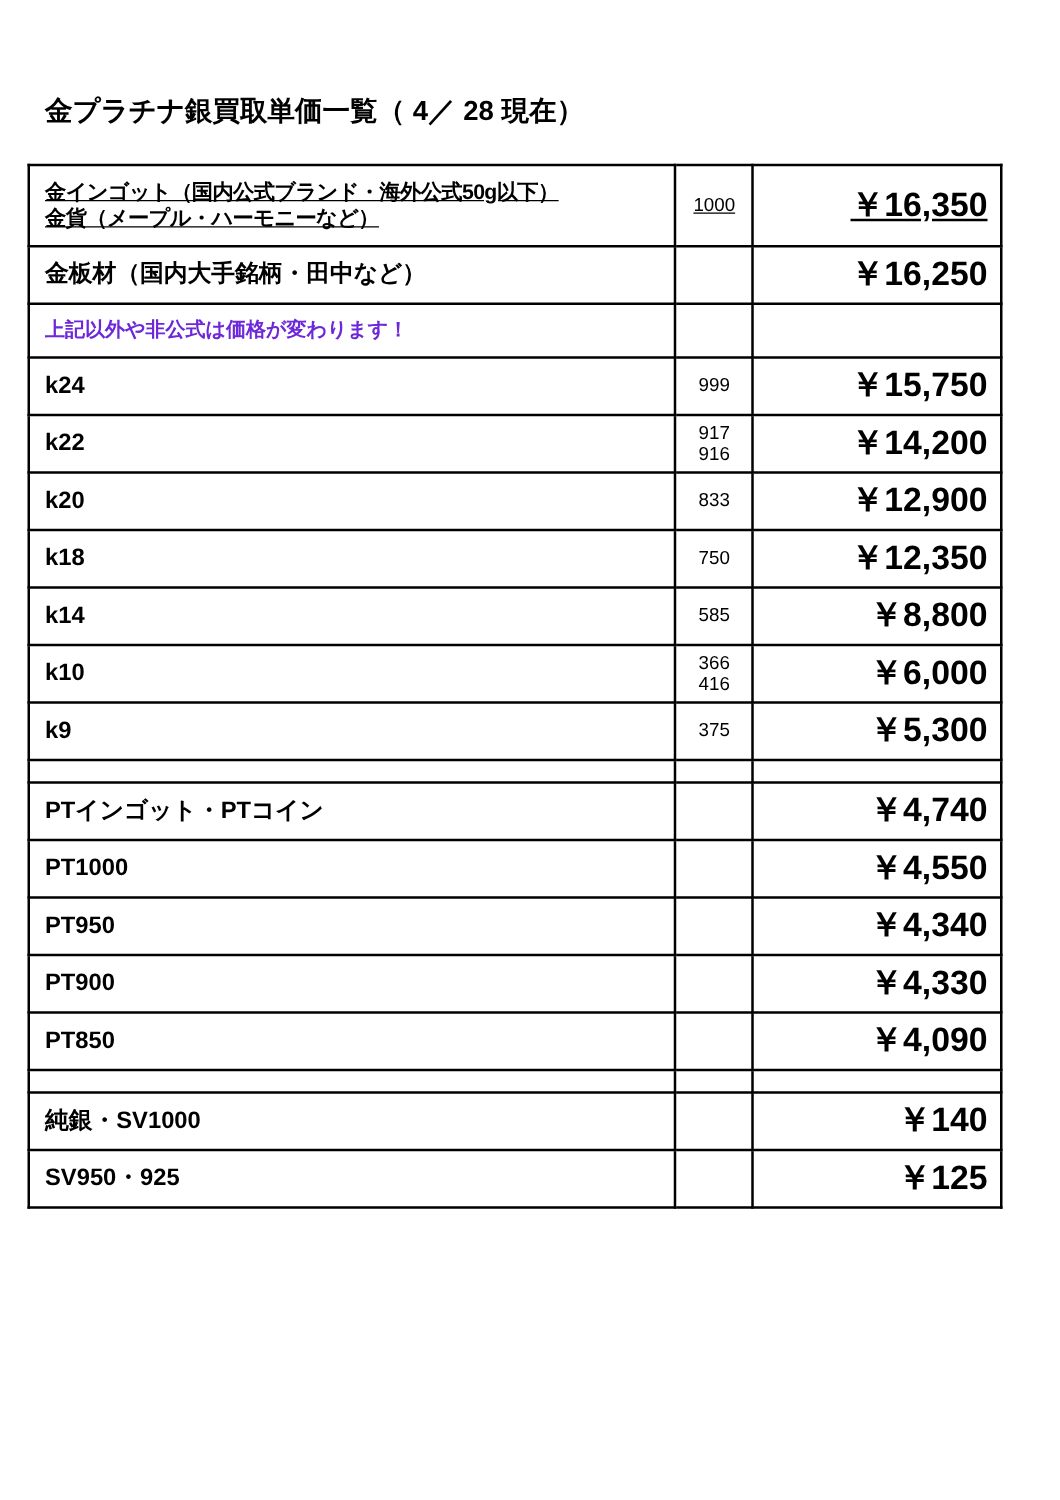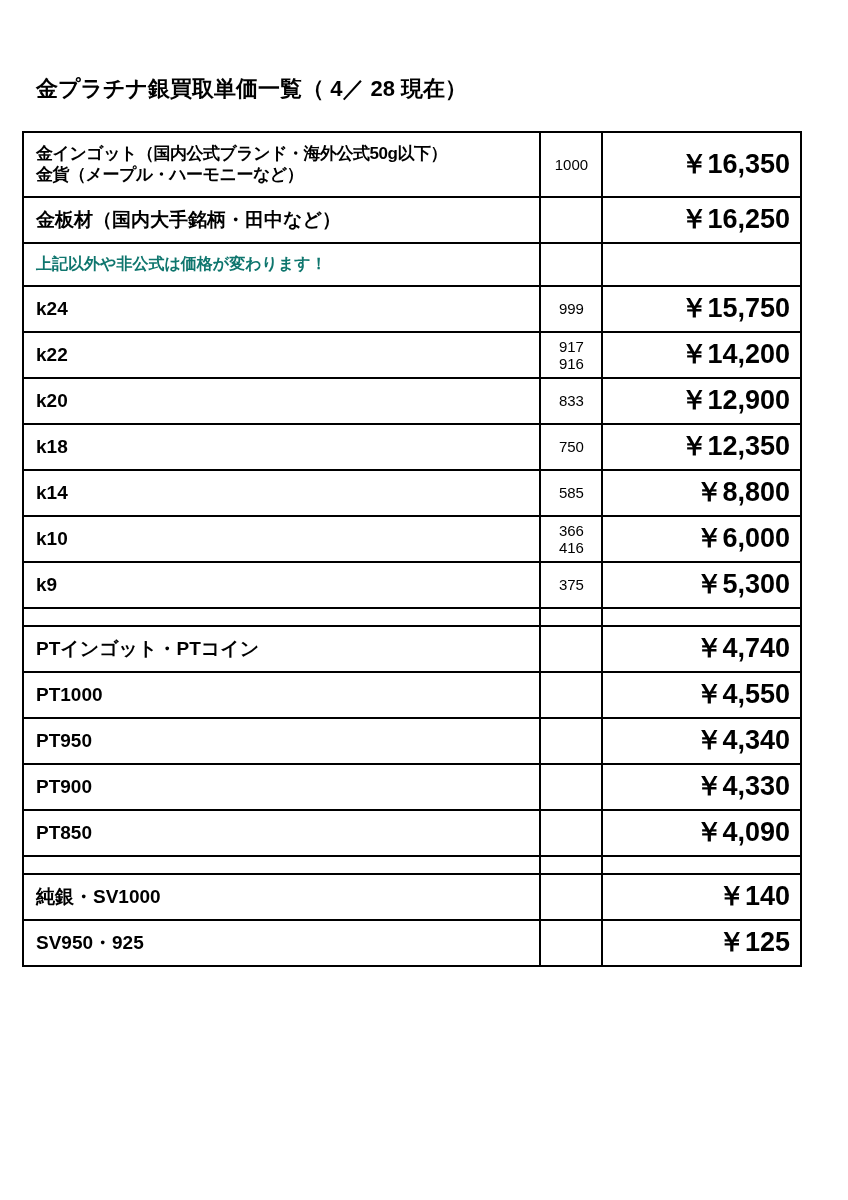--- a/index.html
+++ b/index.html
@@ -75,30 +75,30 @@
     font-size: 15px;
   }
   .cell-price {
     text-align: right;
     font-size: 27px;
     font-weight: bold;
     padding: 3px 10px 5px 0;
     white-space: nowrap;
   }
   .notice {
-    color: #0f766e;
+    color: #6d28d9;
     font-size: 16px;
     font-weight: bold;
     padding: 7px 10px 8px 12px;
     white-space: nowrap;
   }
   .row-spacer td {
     height: 16px;
   }
-  .rowh-tall { height: 65px; }
+  .rowh-tall { height: 65px; text-decoration: underline; }
   .rowh-mid { height: 44px; }
   .rowh-std { height: 43px; }
 </style>
 </head>
 <body>
 
 <div class="page">
 
   <div class="title">金プラチナ銀買取単価一覧（ 4／ 28  現在）</div>
 

